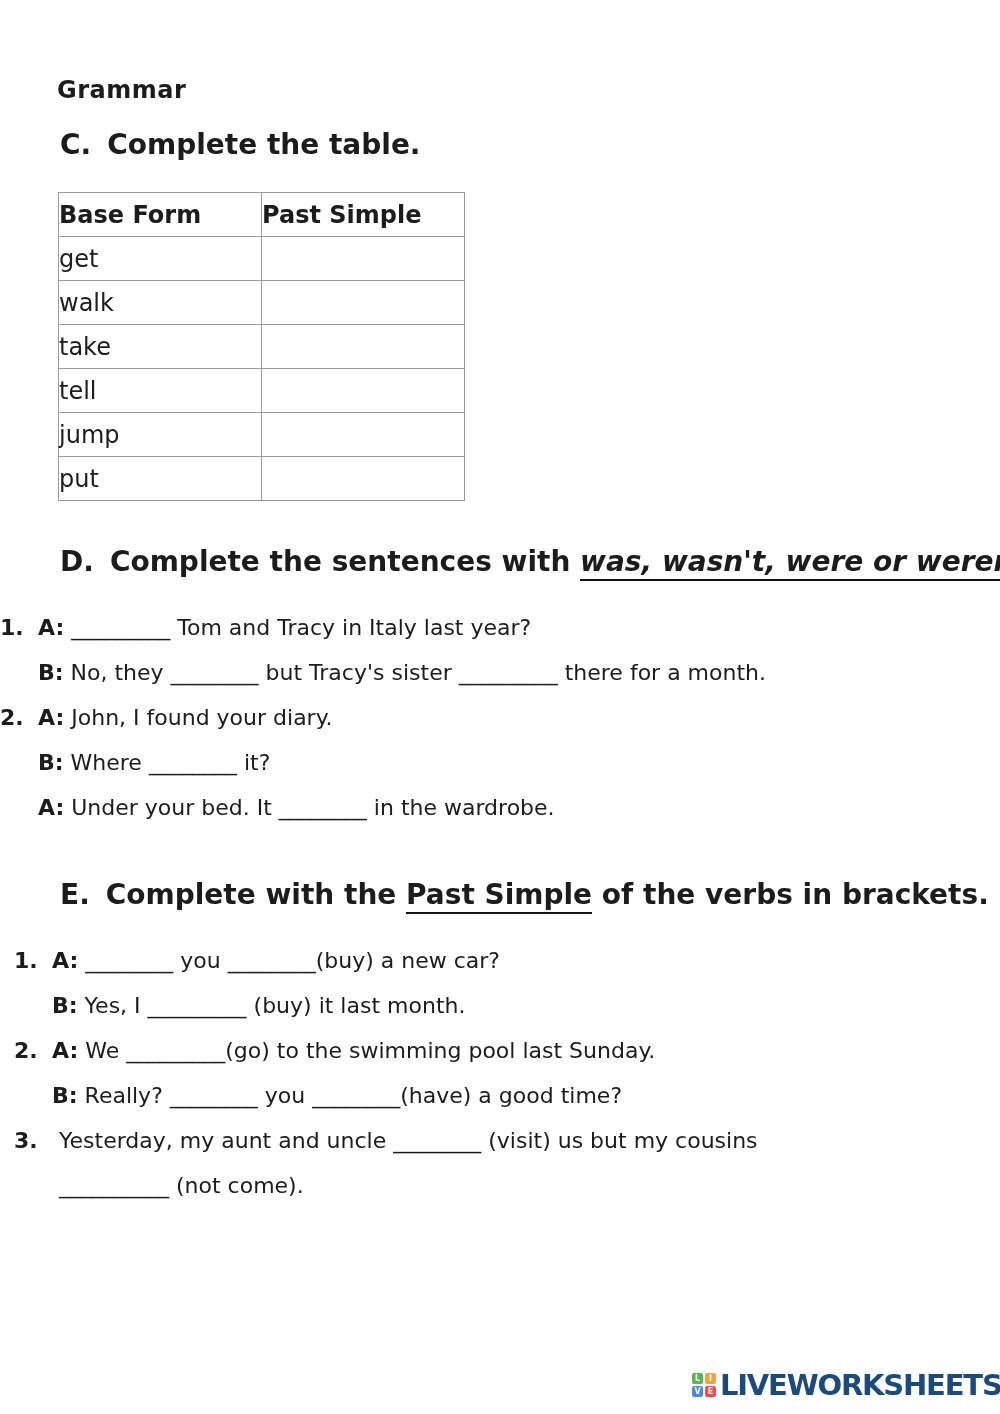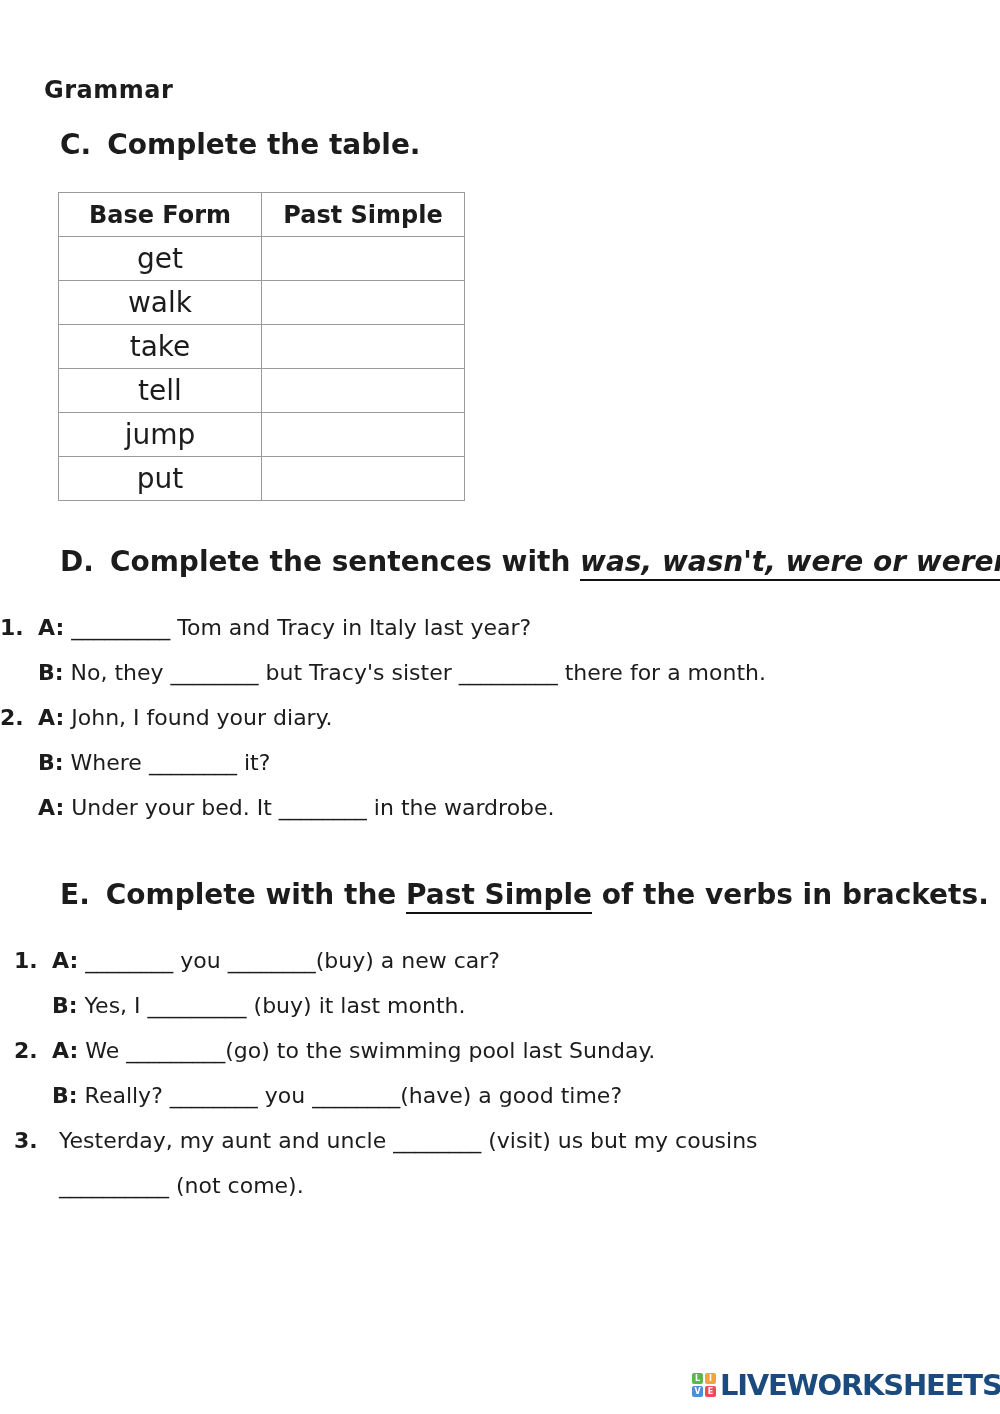--- a/index.html
+++ b/index.html
@@ -18,26 +18,26 @@
   .emph-i{font-style:italic;border-bottom:2.5px solid #111;padding-bottom:1px;}
   .emph{border-bottom:2.5px solid #111;padding-bottom:1px;}
   table.verbs{
     border-collapse:collapse;
     table-layout:fixed;
     width:407px;
   }
   table.verbs th, table.verbs td{
     border:1.5px solid #9b9b9b;
     height:43px;
-    text-align:center;
+    text-align:left;
     vertical-align:middle;
     padding:0;
   }
   table.verbs th{font-size:24px;font-weight:bold;}
-  table.verbs td{font-size:28px;font-weight:normal;}
+  table.verbs td{font-size:24px;font-weight:normal;}
   .dlines .dline{
     height:45px;line-height:45px;
     white-space:nowrap;
     font-size:22px;
   }
   .num{display:inline-block;width:38px;font-weight:bold;}
   .spk{font-weight:bold;margin-right:7px;}
   .txt{font-weight:normal;}
   .footer{
     position:absolute;left:692px;top:1372px;
@@ -61,21 +61,21 @@
     font-size:29px;font-weight:bold;
     letter-spacing:-1.2px;
     line-height:26px;
   }
 </style>
 </head>
 <body>
 
 <div class="sheet">
 
-  <div class="abs h1" style="left:44px;top:76px;">Grammar</div>
+  <div class="abs h1" style="left:57px;top:76px;">Grammar</div>
 
   <div class="abs hsec" style="left:60px;top:128px;">
     <span class="hlabel">C.</span><span>Complete the table.</span>
   </div>
 
   <table class="verbs abs" style="left:58px;top:192px;">
     <thead>
       <tr>
         <th>Base Form</th>
         <th>Past Simple</th>

